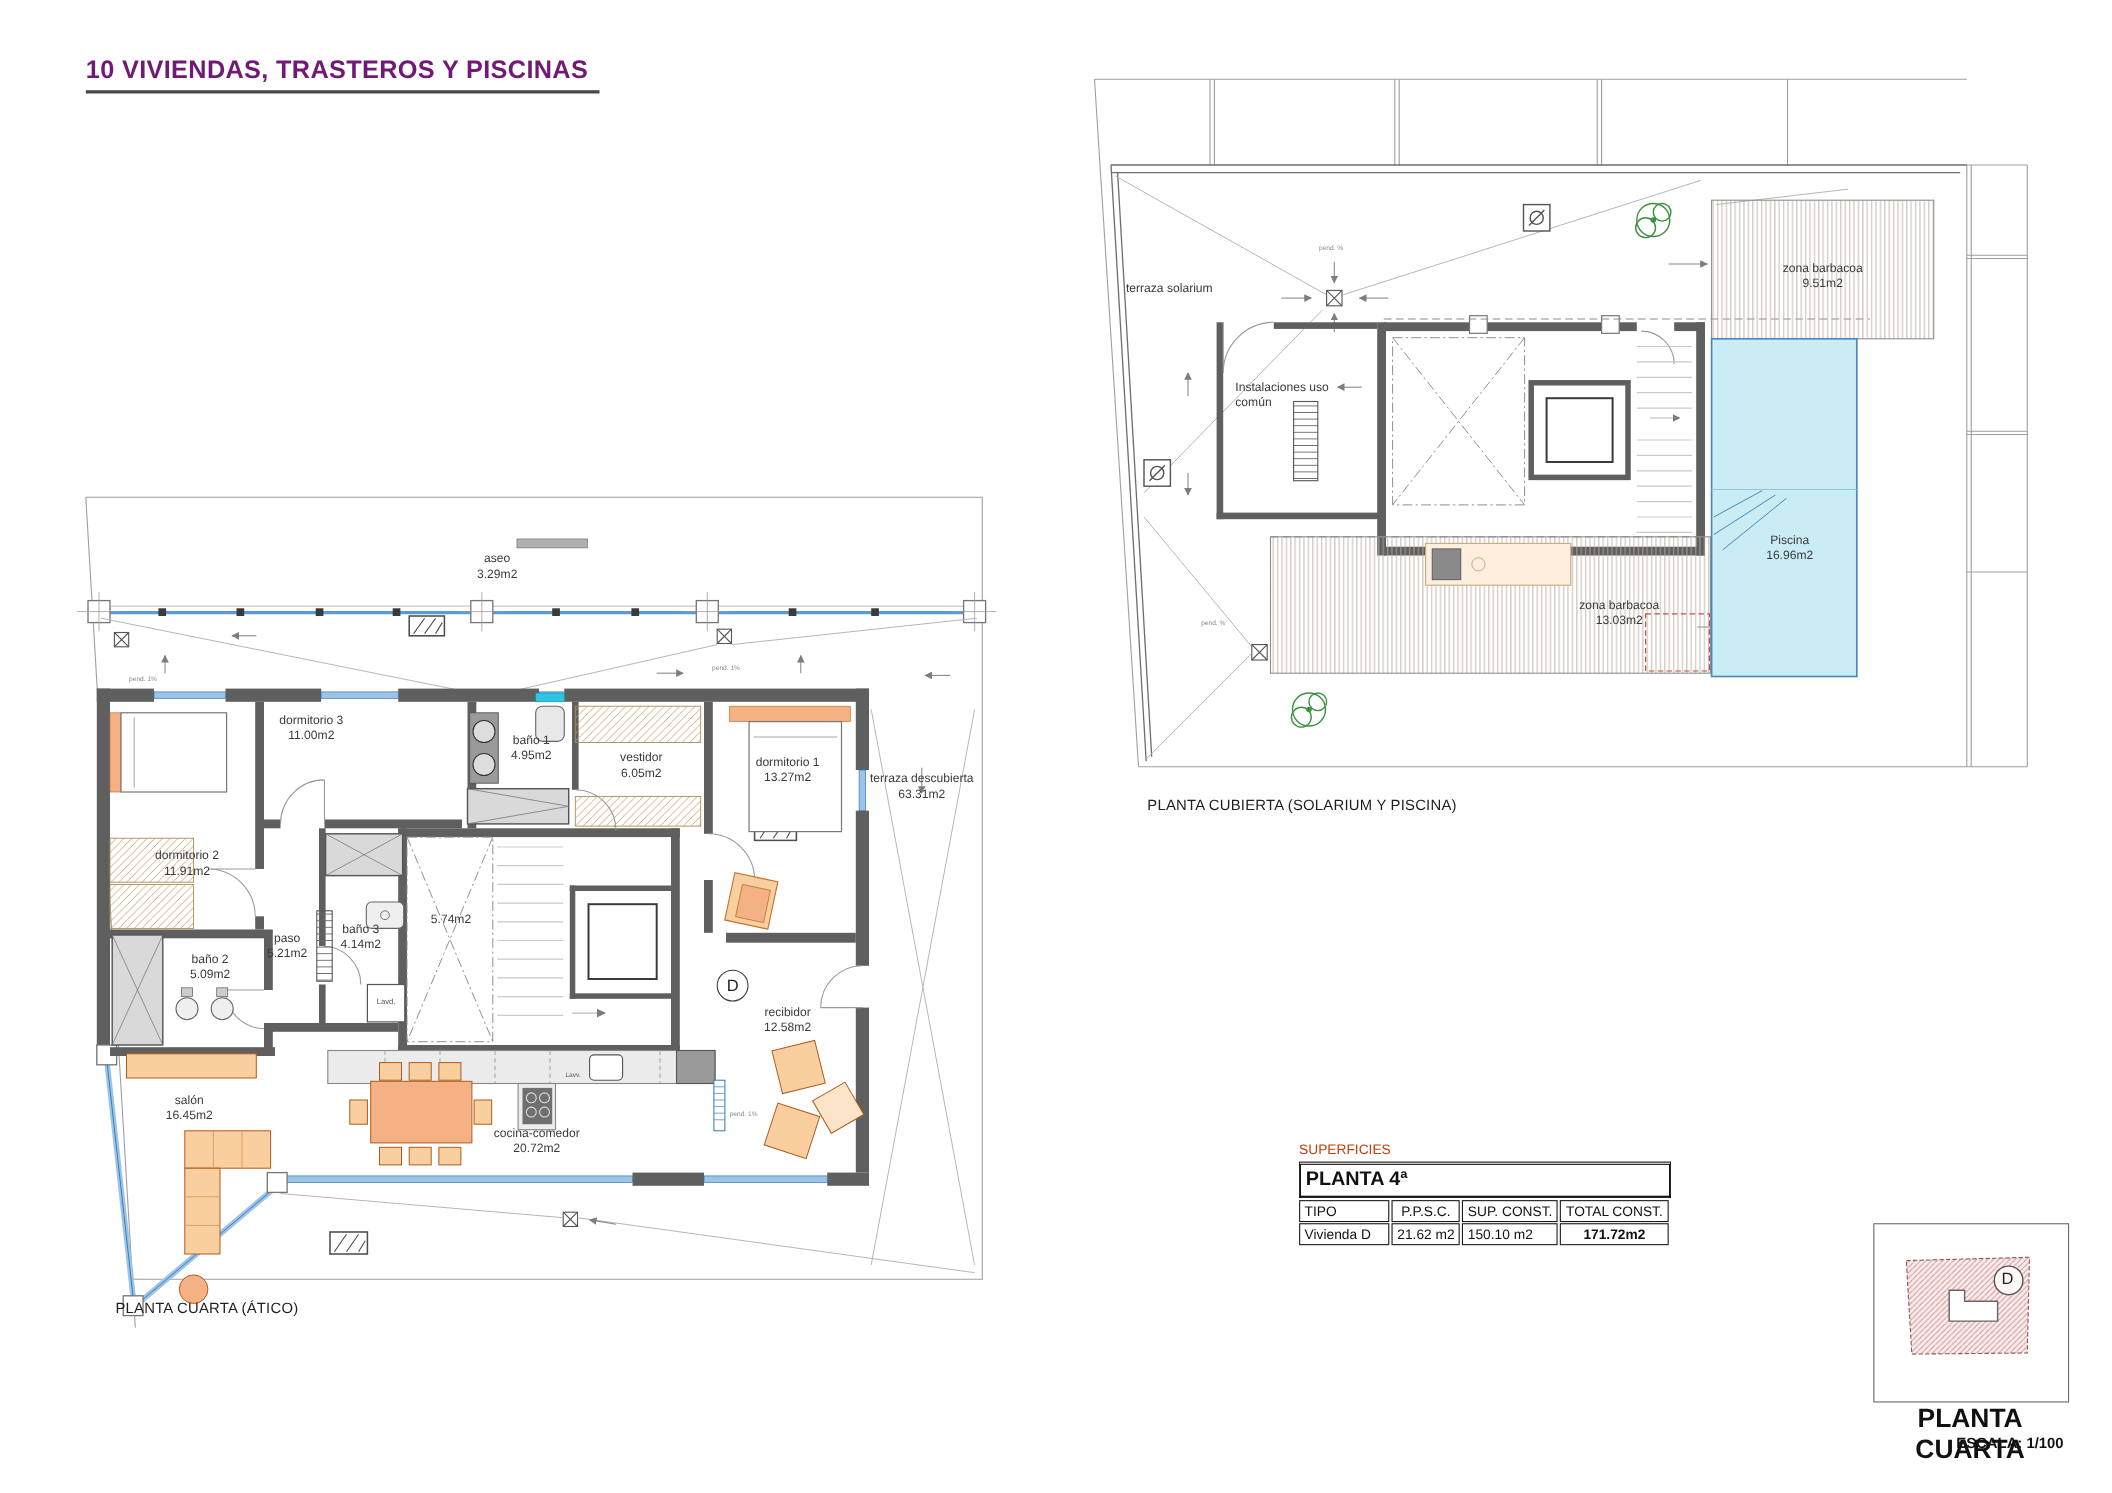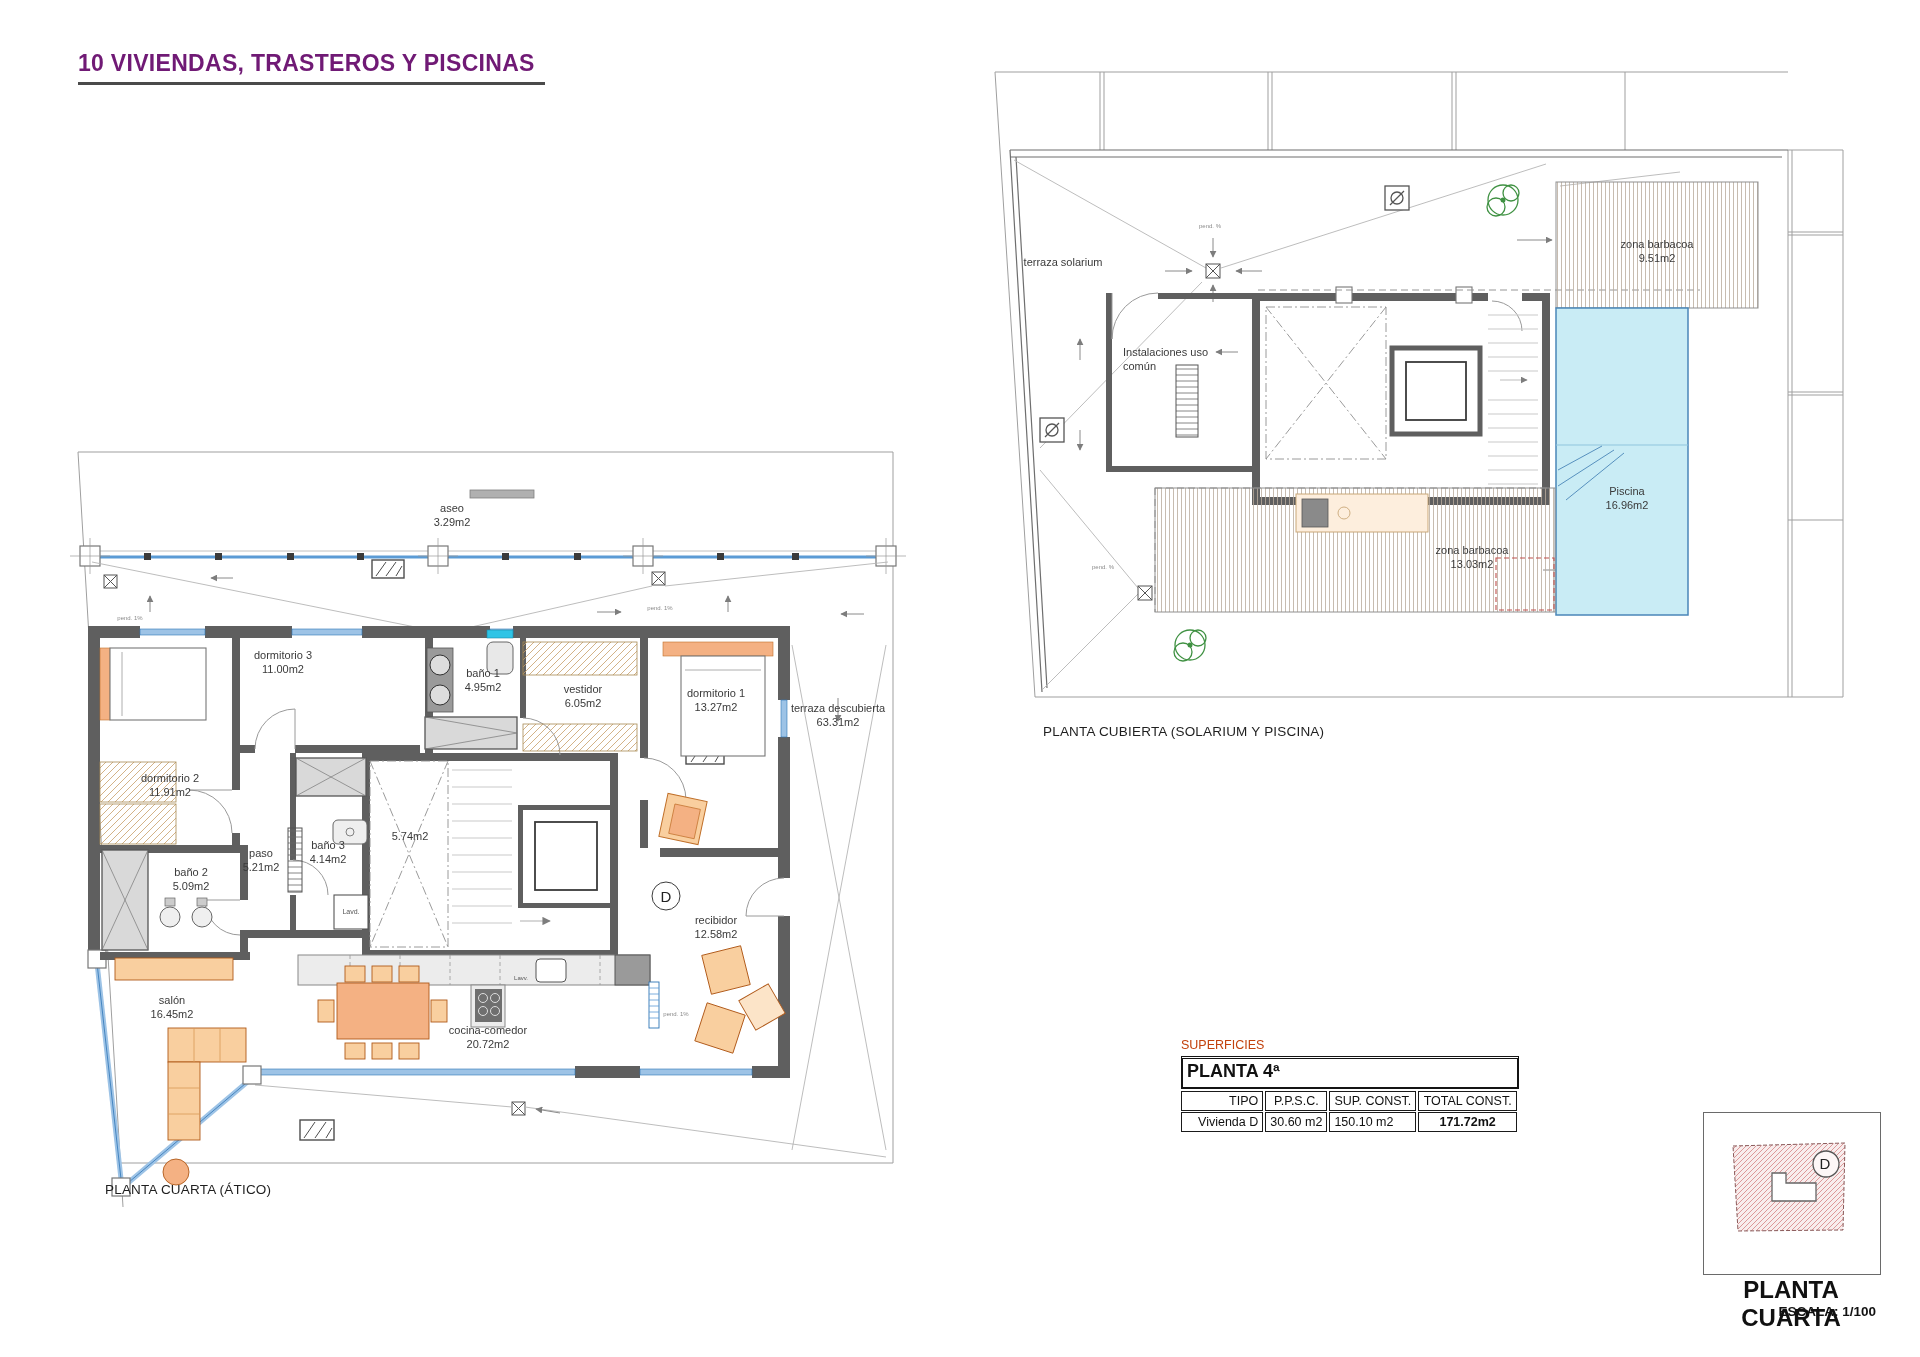--- a/index.html
+++ b/index.html
@@ -22,21 +22,21 @@
          font:15px "Liberation Sans",sans-serif;color:#222;transform:translate(-50%,-50%);}
   .cap{position:absolute;font:13.5px "Liberation Sans",sans-serif;color:#1f1f1f;letter-spacing:.2px;}
   
   .surf{position:absolute;left:1181px;top:1038px;width:338px;}
   .surf-label{font:12.5px "Liberation Sans",sans-serif;color:#c2410c;margin-bottom:4px;}
   .surf-floor{border:2px solid #141414;border-top:3px double #141414;font:bold 18px "Liberation Sans",sans-serif;
               color:#111;padding:2px 4px 5px 4px;}
   .surf table{border-collapse:separate;border-spacing:2px 1px;margin-top:1px;margin-left:-2px;
               font:12.5px "Liberation Sans",sans-serif;color:#111;}
   .surf td{border:1.7px solid #1a1a1a;padding:1px 4px;height:16px;white-space:nowrap;}
-  .c-tipo{width:92px;text-align:right;}
+  .c-tipo{width:92px;text-align:left;}
   .c-ppsc{width:49px;text-align:center;}
   .c-sup{width:73px;text-align:left;}
   .c-tot{width:90px;text-align:center;margin-top:40px;}
   .b{font-weight:bold;}
   
   .legend{position:absolute;left:1703px;top:1112px;width:176px;height:161px;
           border:1.6px solid #6a6a6a;background:#fff;}
   .legend-title{position:absolute;left:1698px;top:1276px;width:186px;text-align:center;
                 font:bold 24px "Liberation Sans",sans-serif;color:#111;}
   .legend-scale{position:absolute;left:1698px;top:1304px;width:178px;text-align:right;
@@ -517,21 +517,21 @@
     <table>
       <tbody>
           <tr>
         <td class="c-tipo">TIPO</td>
         <td class="c-ppsc">P.P.S.C.</td>
         <td class="c-sup">SUP. CONST.</td>
         <td class="c-tot">TOTAL CONST.</td>
       </tr>
       <tr>
         <td class="c-tipo">Vivienda D</td>
-        <td class="c-ppsc">30.60 m2</td>
+        <td class="c-ppsc">21.62 m2</td>
         <td class="c-sup">150.10 m2</td>
         <td class="c-tot b">171.72m2</td>
       </tr>
     </tbody>
       </table>
   </div>
 
   <div class="legend">
     <svg width="176" height="161" viewBox="0 0 176 161">
       <defs>

